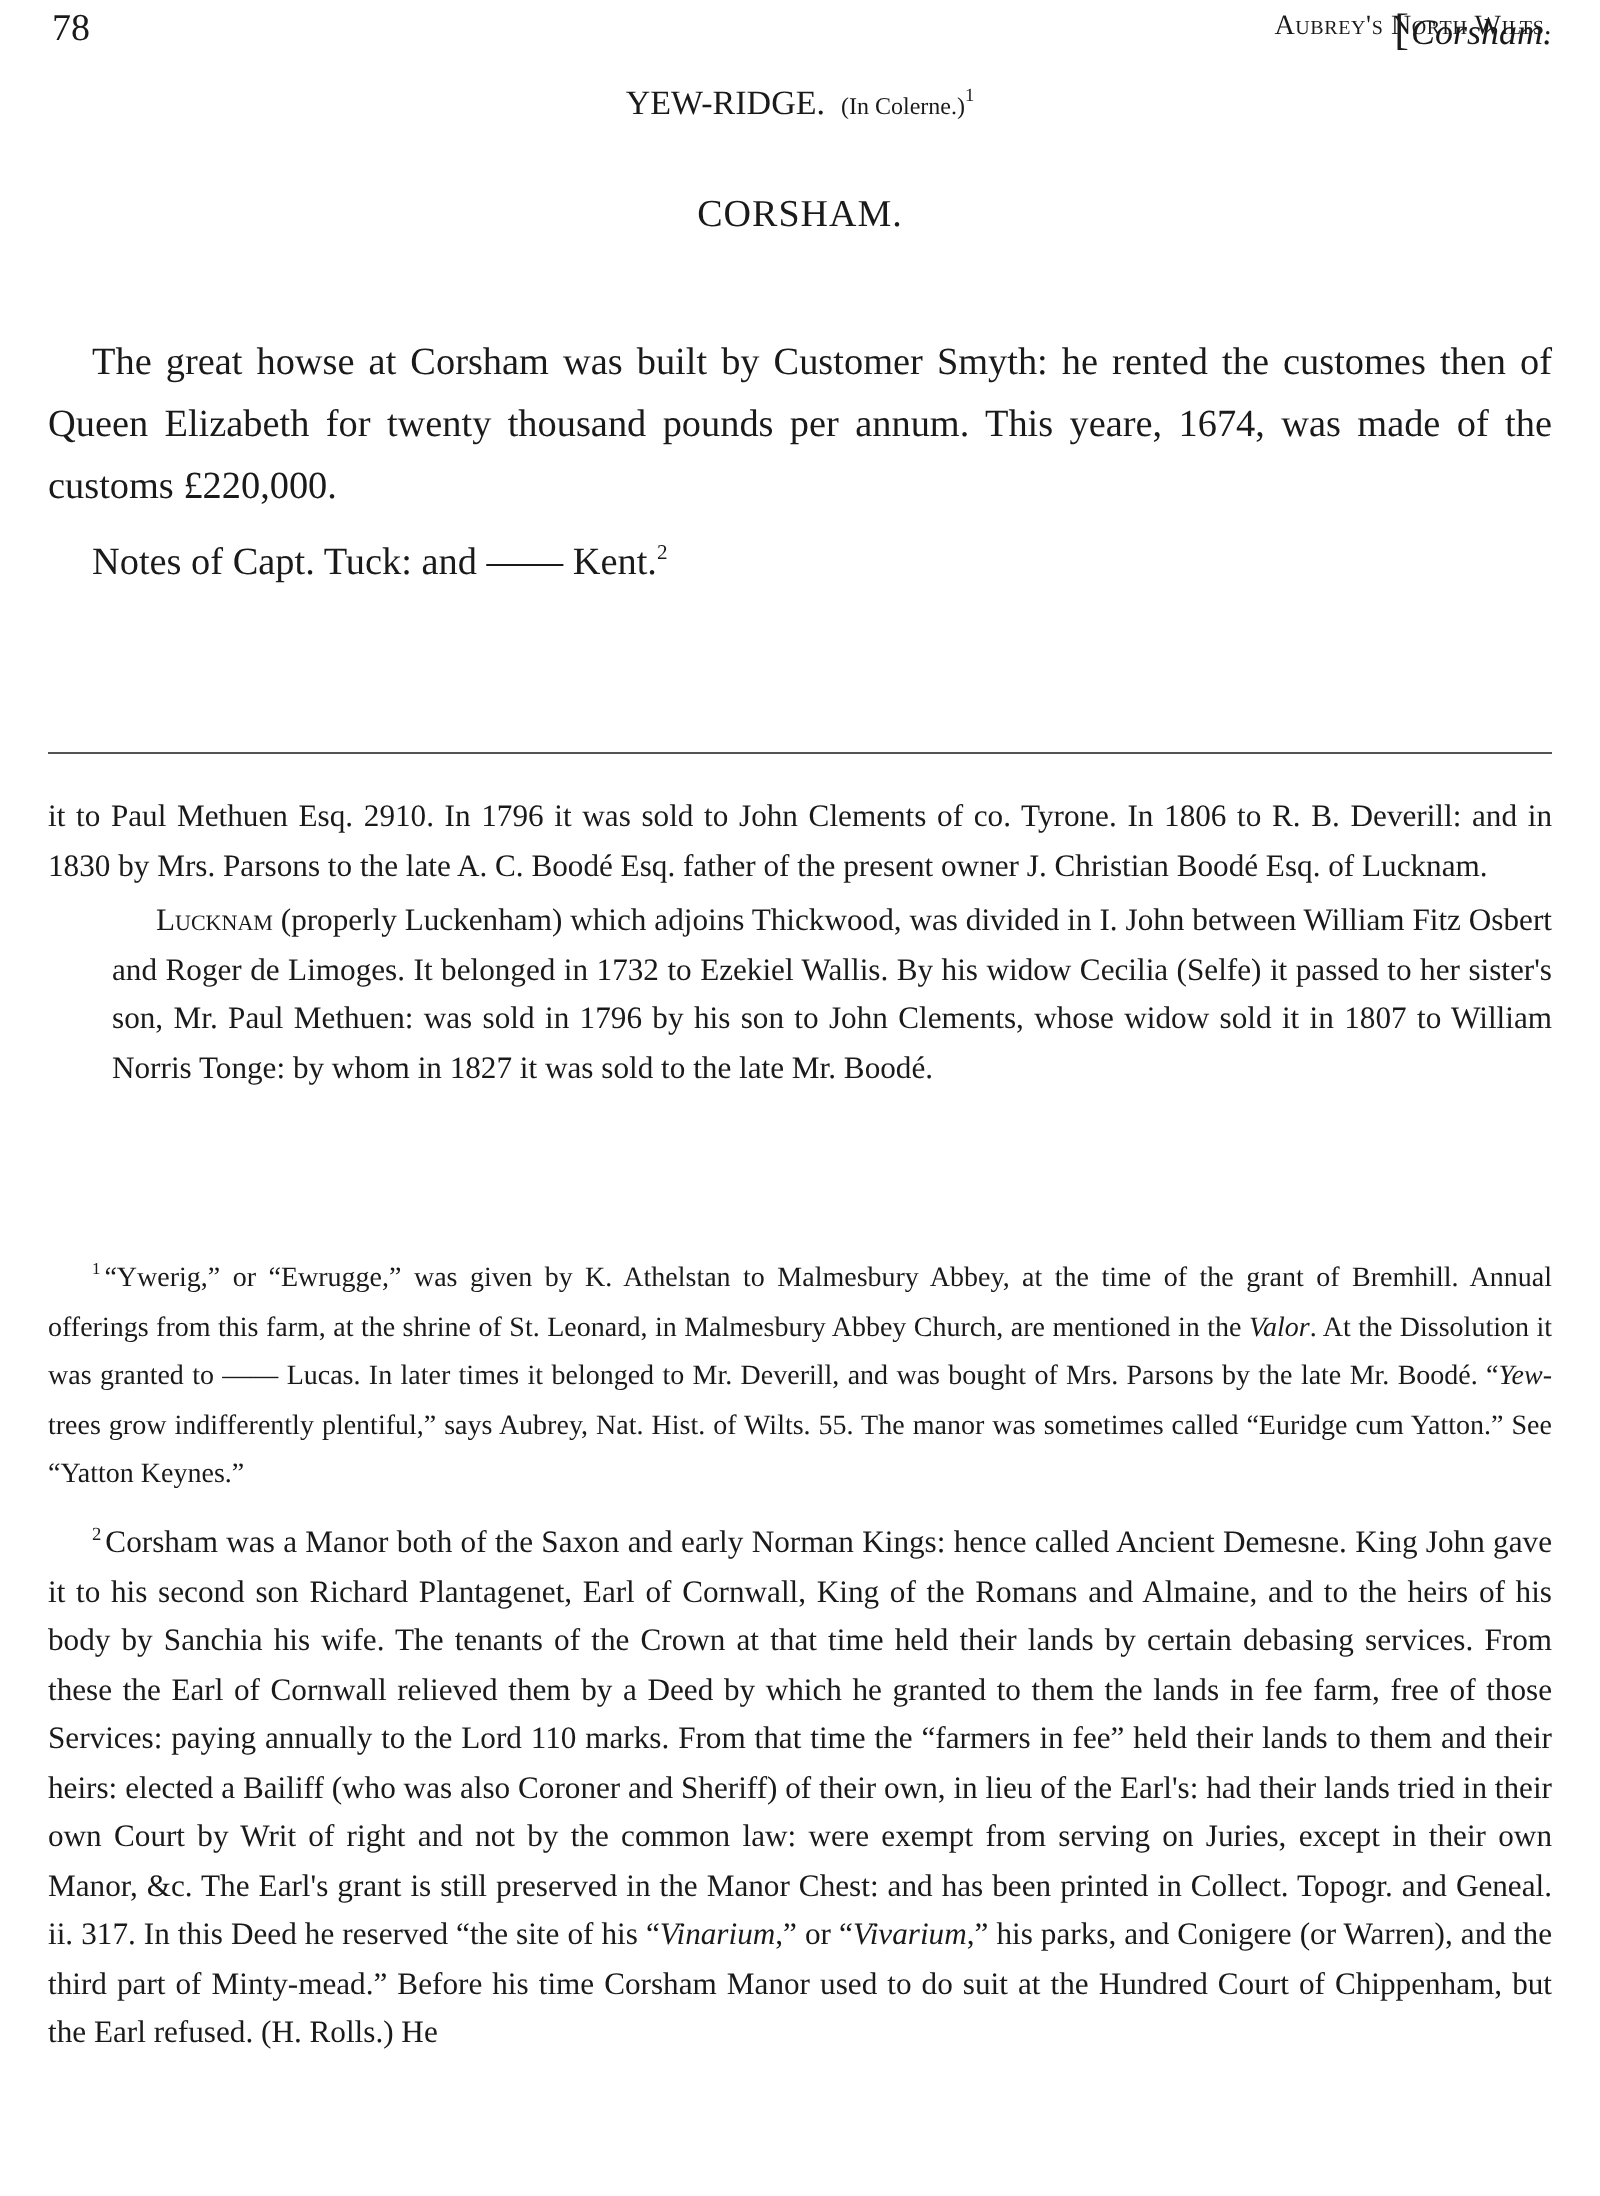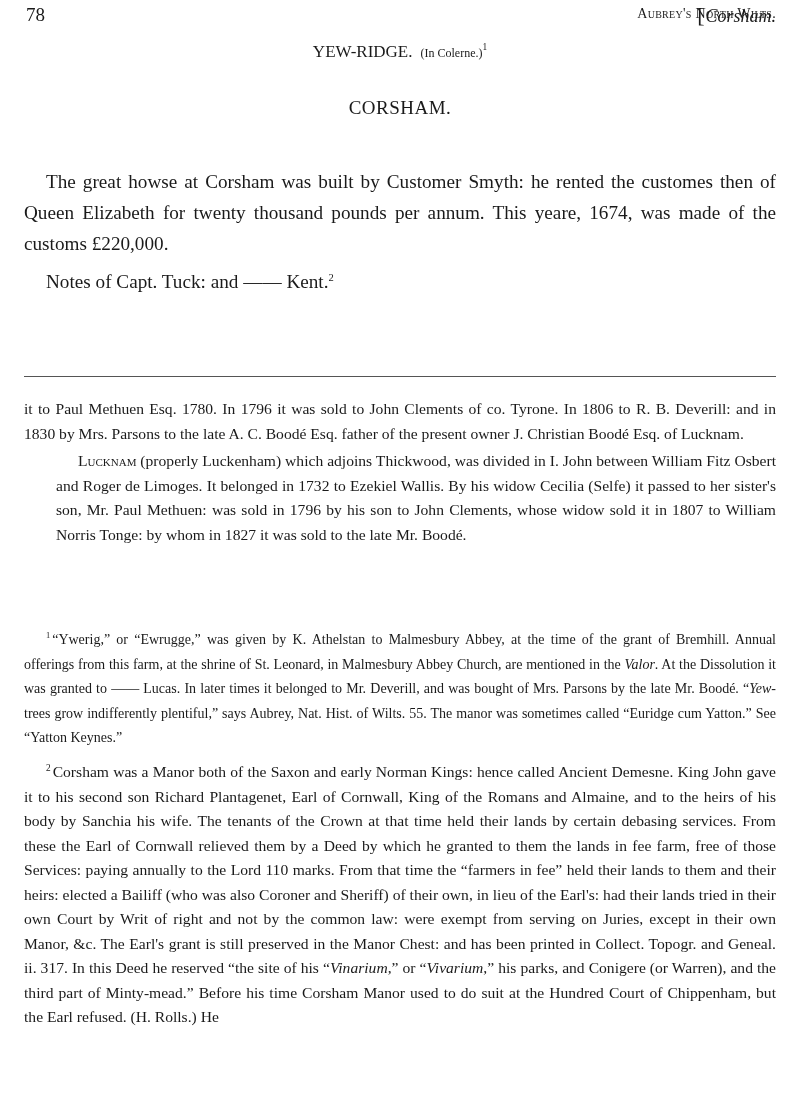--- a/index.html
+++ b/index.html
@@ -48,21 +48,21 @@
   <div class="heading">CORSHAM.</div>
 
   <div class="main-text">
     <p>The great howse at Corsham was built by Customer Smyth: he rented the cus­tomes then of Queen Elizabeth for twenty thousand pounds per annum. This yeare, 1674, was made of the customs £220,000.</p>
     <p><span>Notes of Capt. Tuck: and —— Kent.</span><sup>2</sup></p>
   </div>
 
   <div class="rule"></div>
 
   <div class="notes">
-    <p>it to Paul Methuen Esq. 1780. In 1796 it was sold to John Clements of co. Tyrone. In 1806 to R. B. Deverill: and in 1830 by Mrs. Parsons to the late A. C. Boodé Esq. father of the present owner J. Christian Boodé Esq. of Lucknam.</p>
+    <p>it to Paul Methuen Esq. 2910. In 1796 it was sold to John Clements of co. Tyrone. In 1806 to R. B. Deverill: and in 1830 by Mrs. Parsons to the late A. C. Boodé Esq. father of the present owner J. Christian Boodé Esq. of Lucknam.</p>
     <p class="indent"><span class="smallcaps">Lucknam</span><span> (properly Luckenham) which adjoins Thickwood, was divided in I. John between William Fitz Osbert and Roger de Limoges. It belonged in 1732 to Ezekiel Wallis. By his widow Cecilia (Selfe) it passed to her sister's son, Mr. Paul Methuen: was sold in 1796 by his son to John Clements, whose widow sold it in 1807 to William Norris Tonge: by whom in 1827 it was sold to the late Mr. Boodé.</span></p>
   </div>
 
   <div class="fn fn1">
     <p><span class="fnmark">1</span><span>“Ywerig,” or “Ewrugge,” was given by K. Athelstan to Malmesbury Abbey, at the time of the grant of Bremhill. Annual offerings from this farm, at the shrine of St. Leonard, in Malmes­bury Abbey Church, are mentioned in the </span><i>Valor</i><span>. At the Dissolution it was granted to —— Lucas. In later times it belonged to Mr. Deverill, and was bought of Mrs. Parsons by the late Mr. Boodé. “</span><i>Yew</i><span>-trees grow indifferently plentiful,” says Aubrey, Nat. Hist. of Wilts. 55. The manor was sometimes called “Euridge cum Yatton.” See “Yatton Keynes.”</span></p>
   </div>
 
   <div class="fn fn2">
     <p><span class="fnmark">2</span><span>Corsham was a Manor both of the Saxon and early Norman Kings: hence called Ancient Demesne. King John gave it to his second son Richard Plantagenet, Earl of Cornwall, King of the Romans and Almaine, and to the heirs of his body by Sanchia his wife. The tenants of the Crown at that time held their lands by certain debasing services. From these the Earl of Corn­wall relieved them by a Deed by which he granted to them the lands in fee farm, free of those Services: paying annually to the Lord 110 marks. From that time the “farmers in fee” held their lands to them and their heirs: elected a Bailiff (who was also Coroner and Sheriff) of their own, in lieu of the Earl's: had their lands tried in their own Court by Writ of right and not by the common law: were exempt from serving on Juries, except in their own Manor, &amp;c. The Earl's grant is still preserved in the Manor Chest: and has been printed in Collect. Topogr. and Geneal. ii. 317. In this Deed he reserved “the site of his “</span><i>Vinarium</i><span>,” or “</span><i>Vivarium</i><span>,” his parks, and Conigere (or Warren), and the third part of Minty-mead.” Before his time Corsham Manor used to do suit at the Hundred Court of Chippenham, but the Earl refused. (H. Rolls.) He</span></p>
   </div>

